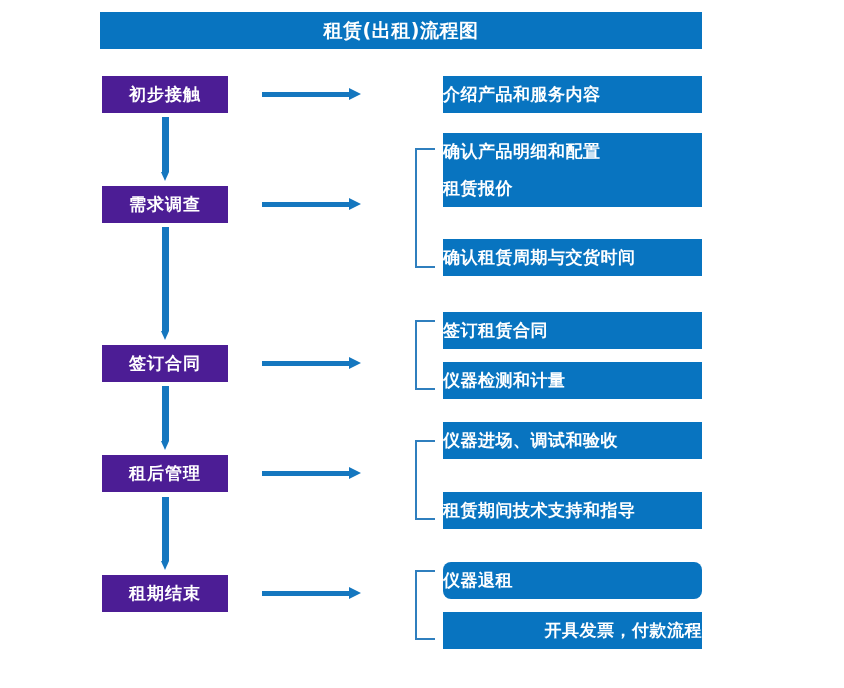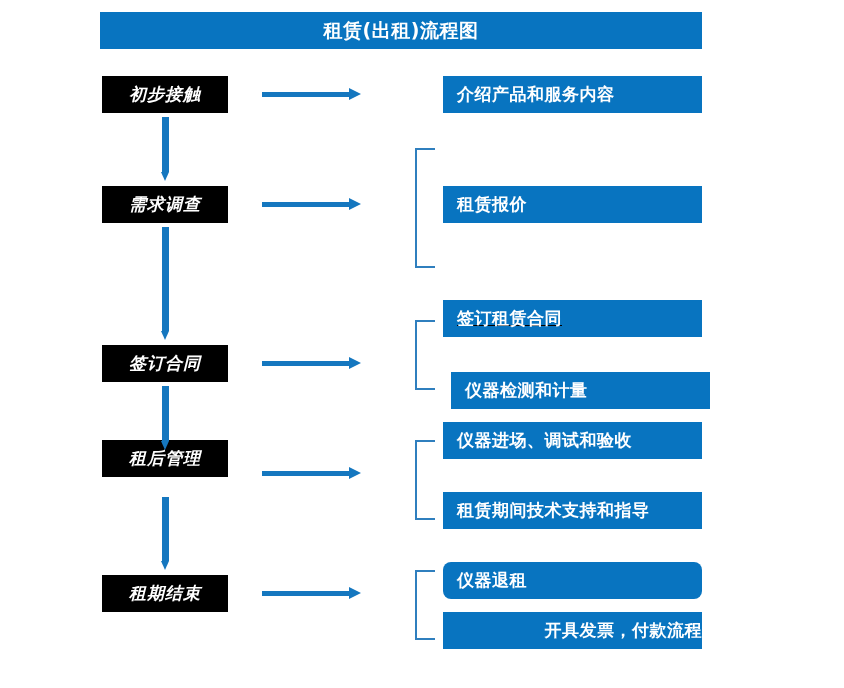--- a/index.html
+++ b/index.html
@@ -39,25 +39,24 @@
     line-height: 1;
     white-space: nowrap;
   }
 
   
   .stage-box {
     position: absolute;
     left: 102px;
     width: 126px;
     height: 37px;
-    background: #000000;
+    background: #4c1d95;
     display: flex;
     align-items: center;
     justify-content: center;
-    font-style: italic;
   }
   .stage-box .stage-label {
     color: #ffffff;
     font-size: 17px;
     font-weight: bold;
     letter-spacing: 1px;
     line-height: 1;
     white-space: nowrap;
   }
 
@@ -71,21 +70,20 @@
     display: flex;
     align-items: center;
   }
   .detail-box .detail-label {
     color: #ffffff;
     font-size: 17px;
     font-weight: bold;
     letter-spacing: 0.5px;
     line-height: 1;
     white-space: nowrap;
-    padding-left: 14px;
   }
 
   
   .down-arrow {
     position: absolute;
     left: 161px;
     width: 9px;
   }
   .down-arrow .stem {
     position: absolute;
@@ -152,21 +150,21 @@
 
   <div class="stage-box" style="top:76px;">
     <span class="stage-label">初步接触</span>
   </div>
   <div class="stage-box" style="top:186px;">
     <span class="stage-label">需求调查</span>
   </div>
   <div class="stage-box" style="top:345px;">
     <span class="stage-label">签订合同</span>
   </div>
-  <div class="stage-box" style="top:440px;">
+  <div class="stage-box" style="top:455px;">
     <span class="stage-label">租后管理</span>
   </div>
   <div class="stage-box" style="top:575px;">
     <span class="stage-label">租期结束</span>
   </div>
 
   <div class="down-arrow" style="top:117px; height:64px;">
     <div class="stem" style="height:55px;"></div>
     <div class="head" style="top:55px;"></div>
   </div>
@@ -206,28 +204,34 @@
 
   <div class="bracket" style="top:148px; height:120px;"></div>
   <div class="bracket" style="top:320px; height:70px;"></div>
   <div class="bracket" style="top:440px; height:80px;"></div>
   <div class="bracket" style="top:570px; height:70px;"></div>
 
   <div class="detail-box" style="top:76px;">
     <span class="detail-label">介绍产品和服务内容</span>
   </div>
 
-  <div class="detail-box" style="top:186px;text-align:right;">
+  <div class="detail-box" style="top:133px;">
+    <span class="detail-label">确认产品明细和配置</span>
+  </div>
+  <div class="detail-box" style="top:170px;text-align:right;">
     <span class="detail-label">租赁报价</span>
   </div>
-
-  <div class="detail-box" style="top:300px;text-decoration:underline;">
+  <div class="detail-box" style="top:239px;">
+    <span class="detail-label">确认租赁周期与交货时间</span>
+  </div>
+
+  <div class="detail-box" style="top:312px;">
     <span class="detail-label">签订租赁合同</span>
   </div>
-  <div class="detail-box" style="top:372px;margin-left:8px;">
+  <div class="detail-box" style="top:362px;">
     <span class="detail-label">仪器检测和计量</span>
   </div>
 
   <div class="detail-box" style="top:422px;">
     <span class="detail-label">仪器进场、调试和验收</span>
   </div>
   <div class="detail-box" style="top:492px;align-items:center;">
     <span class="detail-label">租赁期间技术支持和指导</span>
   </div>
 

